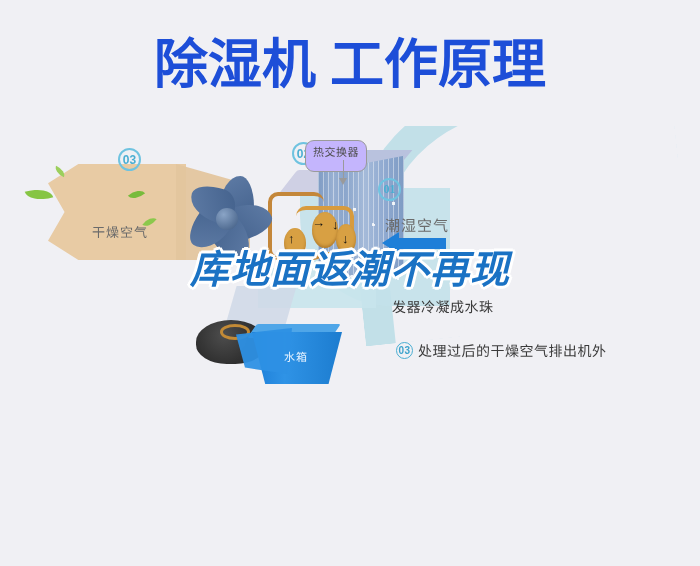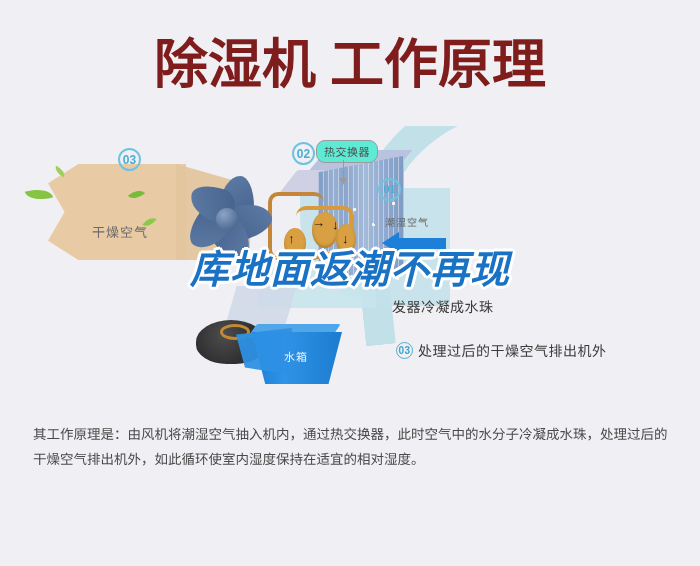--- a/index.html
+++ b/index.html
@@ -17,21 +17,21 @@
   
   #title-bar {
     position: absolute;
     top: 0; left: 0; width: 700px; height: 128px;
     display: flex; align-items: center; justify-content: center;
   }
   #title-text {
     font-size: 54px;
     font-weight: 700;
     letter-spacing: 1px;
-    color: #7f1d1d;
+    color: #1d4ed8;
     white-space: nowrap;
     line-height: 1;
     text-align: center;
   }
   #title-text .t-a { letter-spacing: 0px; }
   #title-text .t-b { margin-left: 14px; letter-spacing: 0px; }
 
   
   #diagram {
     position: absolute;
@@ -84,21 +84,21 @@
   }
   .dry-label {
     position: absolute;
     left: 92px; top: 96px;
     font-size: 13px; color: #6b6b6b; letter-spacing: 1px;
     white-space: nowrap;
   }
   .humid-label {
     position: absolute;
     left: 385px; top: 88px;
-    font-size: 10px; color: #6b6b6b; letter-spacing: 1px;
+    font-size: 15px; color: #6b6b6b; letter-spacing: 1px;
     white-space: nowrap;
   }
 
   
   .leaf { position: absolute; background: #7ac143; border-radius: 0 100% 0 100%; }
   .leaf.l1 { left: 26px; top: 62px; width: 26px; height: 13px; transform: rotate(-16deg); background: #86c544; }
   .leaf.l2 { left: 54px; top: 42px; width: 12px; height: 7px; transform: rotate(26deg); background: #9ccf5c; }
   .leaf.l3 { left: 129px; top: 64px; width: 15px; height: 9px; transform: rotate(-40deg); background: #78bb3c; }
   .leaf.l4 { left: 143px; top: 92px; width: 13px; height: 8px; transform: rotate(-52deg); background: #8cc84c; }
 
@@ -110,24 +110,24 @@
     color: #4aaed2; font-size: 12px; font-weight: 700;
     display: flex; align-items: center; justify-content: center;
     background: transparent;
   }
   .badge.b03 { left: 118px; top: 22px; }
   .badge.b02 { left: 292px; top: 16px; }
   .badge.b01 { left: 378px; top: 52px; font-family: Liberation Serif, serif; }
 
   
   .callout {
-    position: absolute; left: 316px; top: 14px;
-    padding: 2px 7px 3px;
+    position: absolute; left: 305px; top: 14px;
+    padding: 2px 7px 12px;
     border: 1px solid #9a9a9a; border-radius: 9px;
-    background: #5eead4;
+    background: #c4b5fd;
     font-size: 11px; color: #4e4e4e; letter-spacing: .5px;
     white-space: nowrap;
   }
   .callout-stem {
     position: absolute; left: 343px; top: 34px;
     width: 1px; height: 20px; background: #9a9a9a;
   }
   .callout-stem::after {
     content: ''; position: absolute; left: -4px; top: 18px;
     border-left: 4px solid transparent; border-right: 4px solid transparent;
@@ -392,14 +392,13 @@
 <div class="step-caption" id="caption-03">
   <span class="cap-badge">03</span>
   <span>处理过后的干燥空气排出机外</span>
 </div>
 
 <div id="overlay-headline">
   <span class="ln">库地面返潮不再现</span>
 </div>
 
 <div id="body-copy">
-  <p>其工作原理是：由风机将潮湿空气抽入机内，通过热交换器，此时空气中的水分子冷凝成水珠，处理过后的干燥空气排出机外，如此循环使室内湿度保持在适宜的相对湿度。</p>
 </div>
 
 </body></html>

